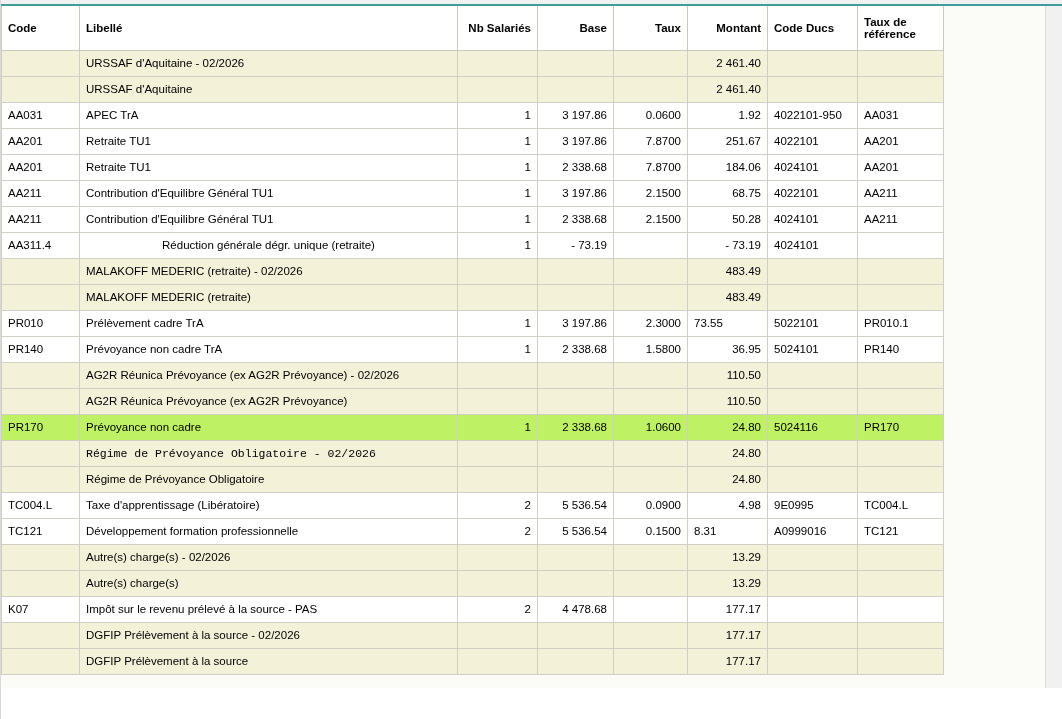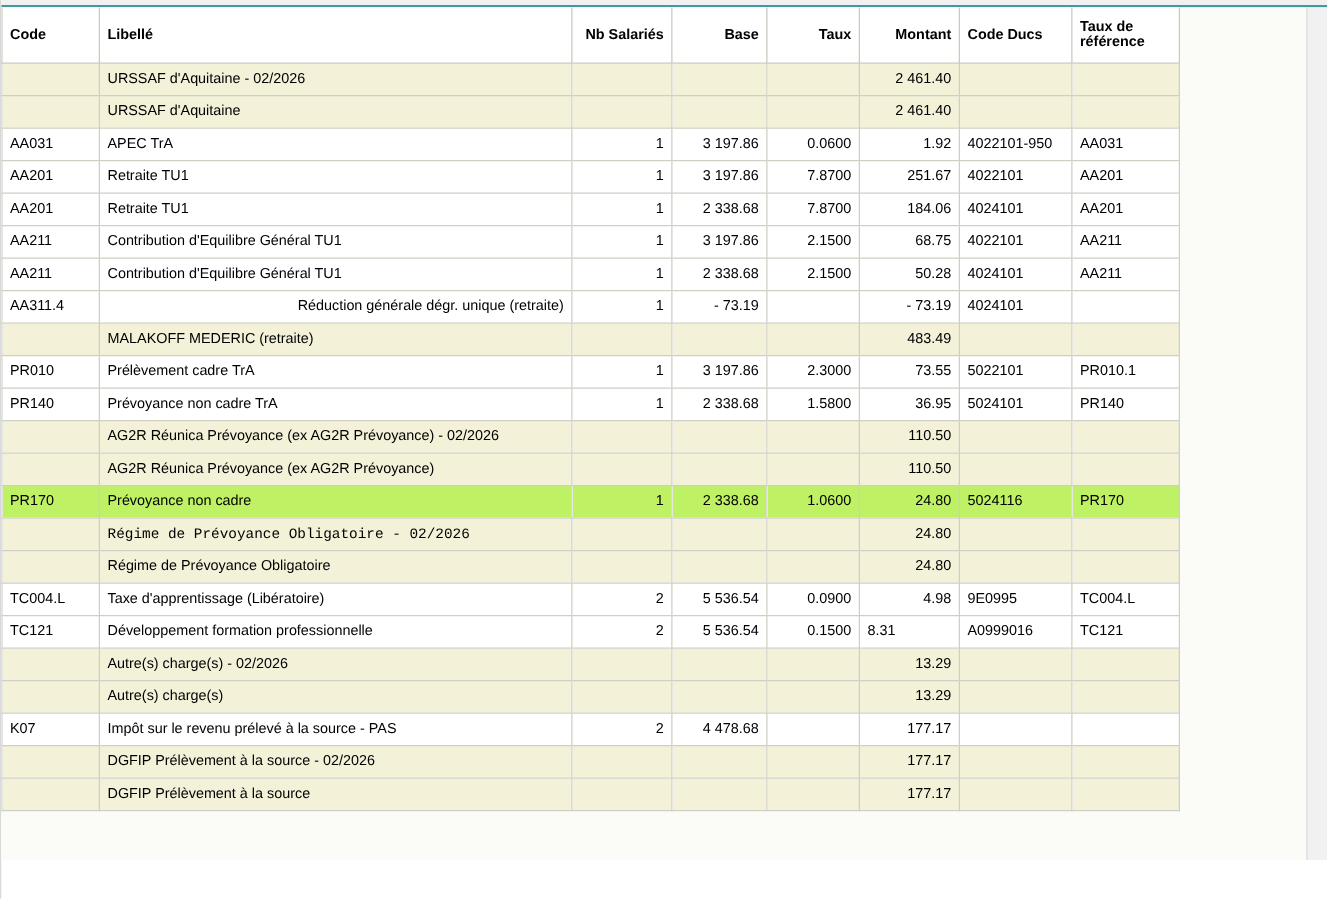--- a/index.html
+++ b/index.html
@@ -188,45 +188,55 @@
               <td style="text-align: left;">Contribution d'Equilibre Général TU1</td>
               <td style="text-align: right;">1</td>
               <td style="text-align: right;">2 338.68</td>
               <td style="text-align: right;">2.1500</td>
               <td style="text-align: right;">50.28</td>
               <td style="text-align: left;">4024101</td>
               <td style="text-align: left;">AA211</td>
             </tr>
             <tr class="row-detail">
               <td style="text-align: left;">AA311.4</td>
-              <td style="text-align: right;">Réduction générale dégr. unique (retraite)</td>
+              <td style="text-align: center;">Réduction générale dégr. unique (retraite)</td>
               <td style="text-align: right;">1</td>
               <td style="text-align: right;">- 73.19</td>
               <td style="text-align: right;"></td>
               <td style="text-align: right;">- 73.19</td>
               <td style="text-align: left;">4024101</td>
               <td style="text-align: left;"></td>
             </tr>
             <tr class="row-summary">
               <td style="text-align: left;"></td>
+              <td style="text-align: left;">MALAKOFF MEDERIC (retraite) - 02/2026</td>
+              <td style="text-align: right;"></td>
+              <td style="text-align: right;"></td>
+              <td style="text-align: right;"></td>
+              <td style="text-align: right;">483.49</td>
+              <td style="text-align: left;"></td>
+              <td style="text-align: left;"></td>
+            </tr>
+            <tr class="row-summary">
+              <td style="text-align: left;"></td>
               <td style="text-align: left;">MALAKOFF MEDERIC (retraite)</td>
               <td style="text-align: right;"></td>
               <td style="text-align: right;"></td>
               <td style="text-align: right;"></td>
               <td style="text-align: right;">483.49</td>
               <td style="text-align: left;"></td>
               <td style="text-align: left;"></td>
             </tr>
             <tr class="row-detail">
               <td style="text-align: left;">PR010</td>
               <td style="text-align: left;">Prélèvement cadre TrA</td>
               <td style="text-align: right;">1</td>
               <td style="text-align: right;">3 197.86</td>
               <td style="text-align: right;">2.3000</td>
-              <td style="text-align: right;">73.55</td>
+              <td style="text-align: left;">73.55</td>
               <td style="text-align: left;">5022101</td>
               <td style="text-align: left;">PR010.1</td>
             </tr>
             <tr class="row-detail">
               <td style="text-align: left;">PR140</td>
               <td style="text-align: left;">Prévoyance non cadre TrA</td>
               <td style="text-align: right;">1</td>
               <td style="text-align: right;">2 338.68</td>
               <td style="text-align: right;">1.5800</td>
               <td style="text-align: right;">36.95</td>

